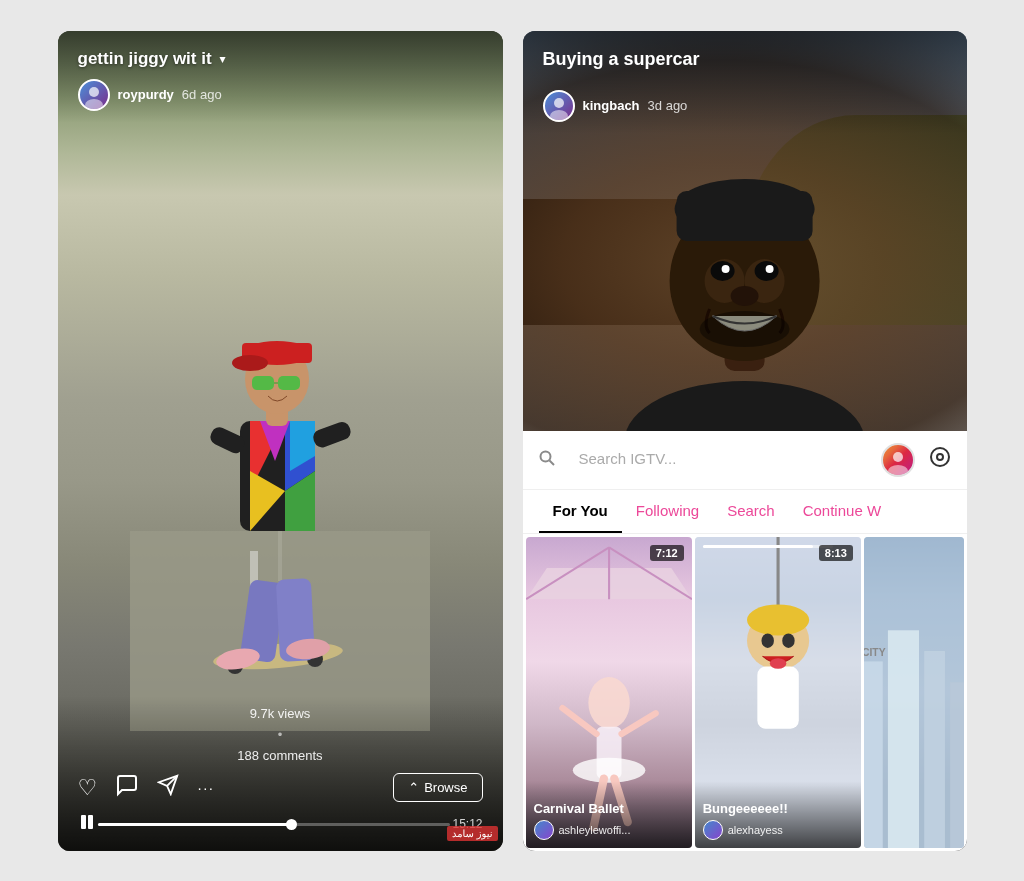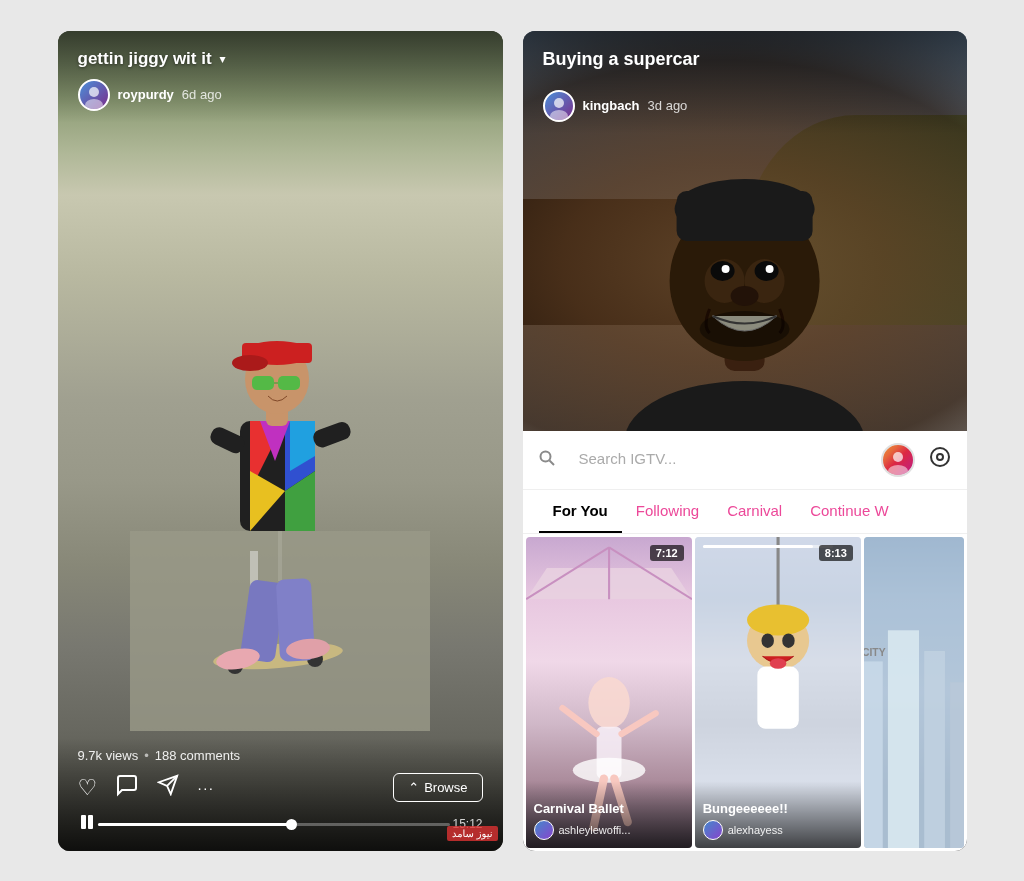--- a/index.html
+++ b/index.html
@@ -86,20 +86,21 @@
       bottom: 0; left: 0; right: 0;
       background: linear-gradient(0deg, rgba(0,0,0,0.8) 0%, rgba(0,0,0,0.3) 60%, transparent 100%);
       padding: 10px 20px 15px;
       z-index: 10;
     }
     .stats-row {
       display: flex;
       align-items: center;
       gap: 6px;
       margin-bottom: 10px;
+      flex-direction: column;
     }
     .stat-text {
       color: rgba(255,255,255,0.9);
       font-size: 13px;
     }
     .dot-sep {
       color: rgba(255,255,255,0.6);
       font-size: 13px;
     }
     .actions-row {
@@ -626,21 +627,21 @@
               <circle cx="11" cy="11" r="9"></circle>
               <circle cx="11" cy="11" r="3"></circle>
             </svg>
           </span>
         </div>
       </div>
 
       <div class="tabs-row">
         <div class="tab-item active">For You</div>
         <div class="tab-item">Following</div>
-        <div class="tab-item">Carnival</div>
+        <div class="tab-item">Search</div>
         <div class="tab-item">Continue W</div>
       </div>
 
       <div class="videos-grid">
 
         <div class="video-card">
           <div class="video-thumb-1"></div>
 
           <svg style="position:absolute;top:0;left:0;width:100%;height:100%;" viewBox="0 0 200 300" preserveAspectRatio="xMidYMid slice">
 

